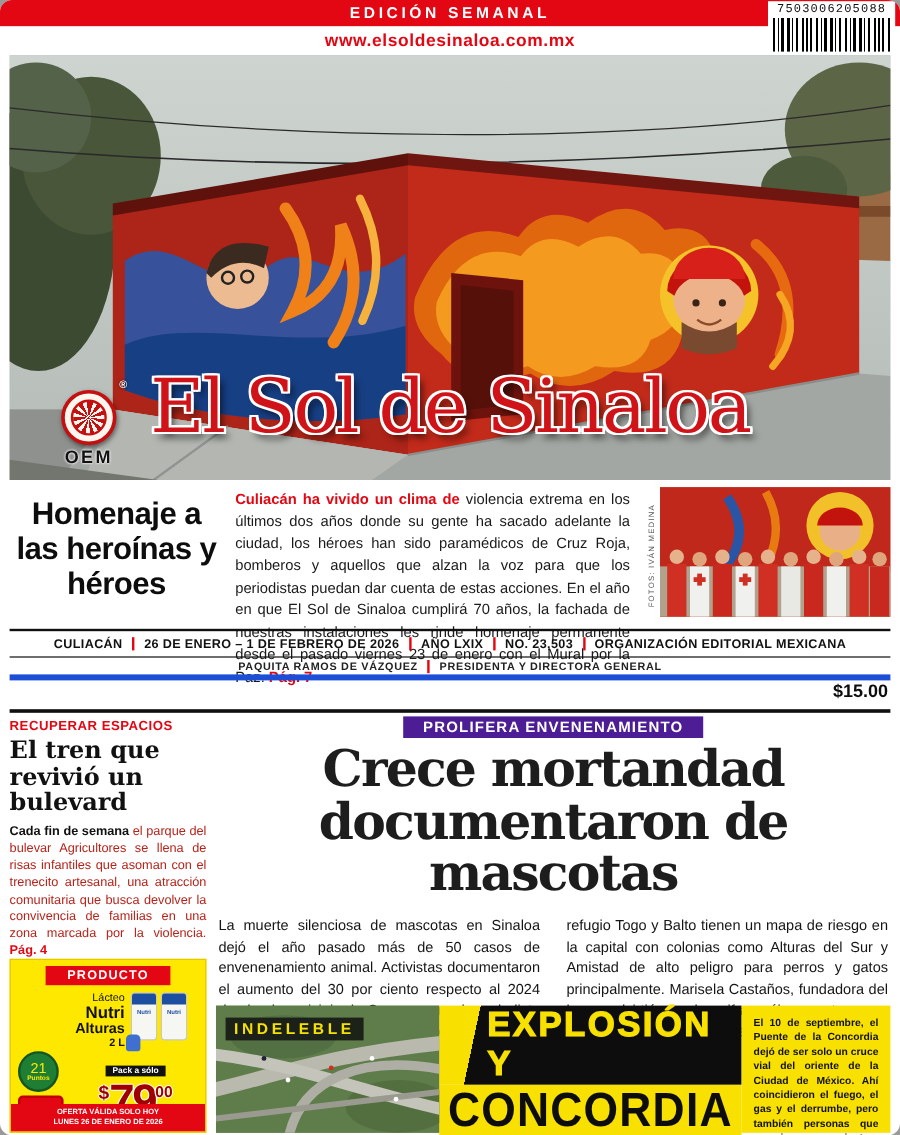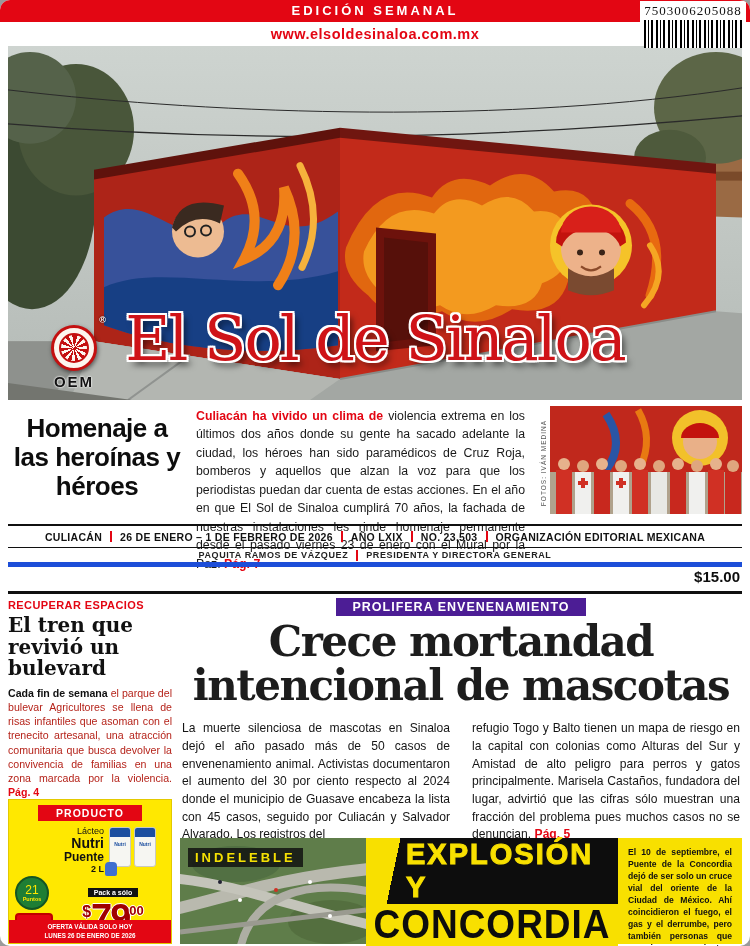--- a/index.html
+++ b/index.html
@@ -8,21 +8,21 @@
 
   
   .topbar { position:absolute; top:0; left:0; right:0; height:22px; background:#e30613;
             color:#fff; font-weight:bold; font-size:13px; letter-spacing:3px;
             text-align:center; line-height:22px; }
   .webbar { position:absolute; top:22px; left:0; right:0; height:24px; background:#fff;
             text-align:center; line-height:24px; }
   .webbar span { color:#e30613; font-weight:bold; font-size:14.5px; letter-spacing:.5px; }
   .barcode-box { position:absolute; top:1px; right:4px; width:106px; height:44px;
                  background:#fff; z-index:5; padding:2px 4px; text-align:center; }
-  .barcode-num { font-family:Liberation Serif, serif; font-size:13px; letter-spacing:1px; color:#111; }
+  .barcode-num { font-family:Liberation Mono, monospace; font-size:10px; letter-spacing:1px; color:#111; }
   .barcode-bars { margin-top:1px; height:28px;
      background:repeating-linear-gradient(90deg,#000 0 2px,#fff 2px 4px,#000 4px 5px,#fff 5px 7px,#000 7px 9px,#fff 9px 12px); }
 
   
   .photo-wrap { position:absolute; top:46px; left:8px; right:8px; height:354px; background:#b9bfba; }
   .photo-wrap svg { width:100%; height:100%; display:block; }
 
   
   .masthead { position:absolute; top:296px; left:8px; right:8px; height:104px; z-index:6; }
   .masthead-title { position:absolute; left:0; right:0; top:6px; text-align:center;
@@ -299,21 +299,21 @@
         <span class="pageref">Pág. 4</span>
       </p>
     </div>
 
     <div class="ad">
       <div class="ad-ribbon">PRODUCTO</div>
       <div class="ad-row">
         <div class="ad-text">
           <div class="ad-cat">Lácteo</div>
           <div class="ad-name">Nutri</div>
-          <div class="ad-variant">Puente</div>
+          <div class="ad-variant">Alturas</div>
           <div class="ad-size">2 L</div>
         </div>
         <div class="ad-img">
           <div class="carton">
             <div class="carton-cap"></div>
             <div class="carton-label">Nutri</div>
           </div>
           <div class="carton">
             <div class="carton-cap"></div>
             <div class="carton-label">Nutri</div>
@@ -342,21 +342,21 @@
       </div>
     </div>
   </div>
 
   <div class="main">
     <div class="main-kicker-row">
       <span class="main-kicker">PROLIFERA ENVENENAMIENTO</span>
     </div>
     <h2 class="main-headline">
       <div>Crece mortandad</div>
-      <div>intencional de mascotas</div>
+      <div>documentaron de mascotas</div>
     </h2>
     <div class="main-body">
       <p class="col">La muerte silenciosa de mascotas en Sinaloa dejó el año pasado más de 50 casos de envenenamiento animal. Activistas documentaron el aumento del 30 por ciento respecto al 2024 donde el municipio de Guasave encabeza la lista con 45 casos, seguido por Culiacán y Salvador Alvarado. Los registros del</p>
       <p class="col">
         <span>refugio Togo y Balto tienen un mapa de riesgo en la capital con colonias como Alturas del Sur y Amistad de alto peligro para perros y gatos principalmente. Marisela Castaños, fundadora del lugar, advirtió que las cifras sólo muestran una fracción del problema pues muchos casos no se denuncian.</span>
         <span class="pageref">Pág. 5</span>
       </p>
     </div>
   </div>
 

